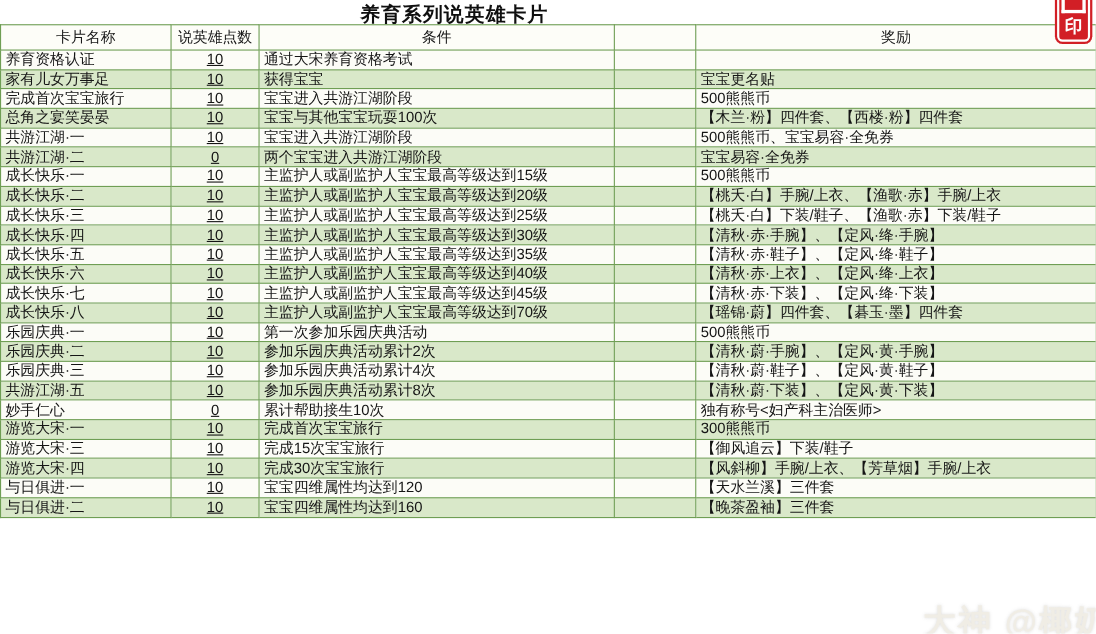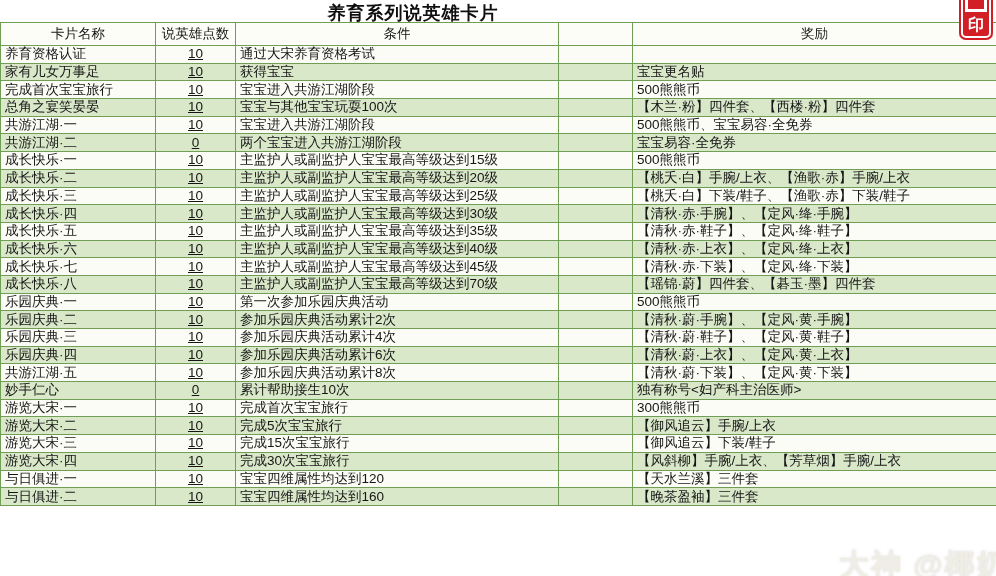--- a/index.html
+++ b/index.html
@@ -194,53 +194,39 @@
     <td class="c-reward">【清秋·蔚·手腕】、【定风·黄·手腕】</td>
   </tr>
       <tr>
     <td class="c-name">乐园庆典·三</td>
     <td class="c-pts">10</td>
     <td class="c-cond">参加乐园庆典活动累计4次</td>
     <td class="c-empty"></td>
     <td class="c-reward">【清秋·蔚·鞋子】、【定风·黄·鞋子】</td>
   </tr>
       <tr>
-    <td class="c-name">乐园庆典·四</td>
-    <td class="c-pts">10</td>
-    <td class="c-cond">参加乐园庆典活动累计6次</td>
-    <td class="c-empty"></td>
-    <td class="c-reward">【清秋·蔚·上衣】、【定风·黄·上衣】</td>
-  </tr>
-      <tr>
     <td class="c-name">共游江湖·五</td>
     <td class="c-pts">10</td>
     <td class="c-cond">参加乐园庆典活动累计8次</td>
     <td class="c-empty"></td>
     <td class="c-reward">【清秋·蔚·下装】、【定风·黄·下装】</td>
   </tr>
       <tr>
     <td class="c-name">妙手仁心</td>
     <td class="c-pts">0</td>
     <td class="c-cond">累计帮助接生10次</td>
     <td class="c-empty"></td>
     <td class="c-reward">独有称号&lt;妇产科主治医师&gt;</td>
   </tr>
       <tr>
     <td class="c-name">游览大宋·一</td>
     <td class="c-pts">10</td>
     <td class="c-cond">完成首次宝宝旅行</td>
     <td class="c-empty"></td>
     <td class="c-reward">300熊熊币</td>
-  </tr>
-      <tr>
-    <td class="c-name">游览大宋·二</td>
-    <td class="c-pts">10</td>
-    <td class="c-cond">完成5次宝宝旅行</td>
-    <td class="c-empty"></td>
-    <td class="c-reward">【御风追云】手腕/上衣</td>
   </tr>
       <tr>
     <td class="c-name">游览大宋·三</td>
     <td class="c-pts">10</td>
     <td class="c-cond">完成15次宝宝旅行</td>
     <td class="c-empty"></td>
     <td class="c-reward">【御风追云】下装/鞋子</td>
   </tr>
       <tr>
     <td class="c-name">游览大宋·四</td>

